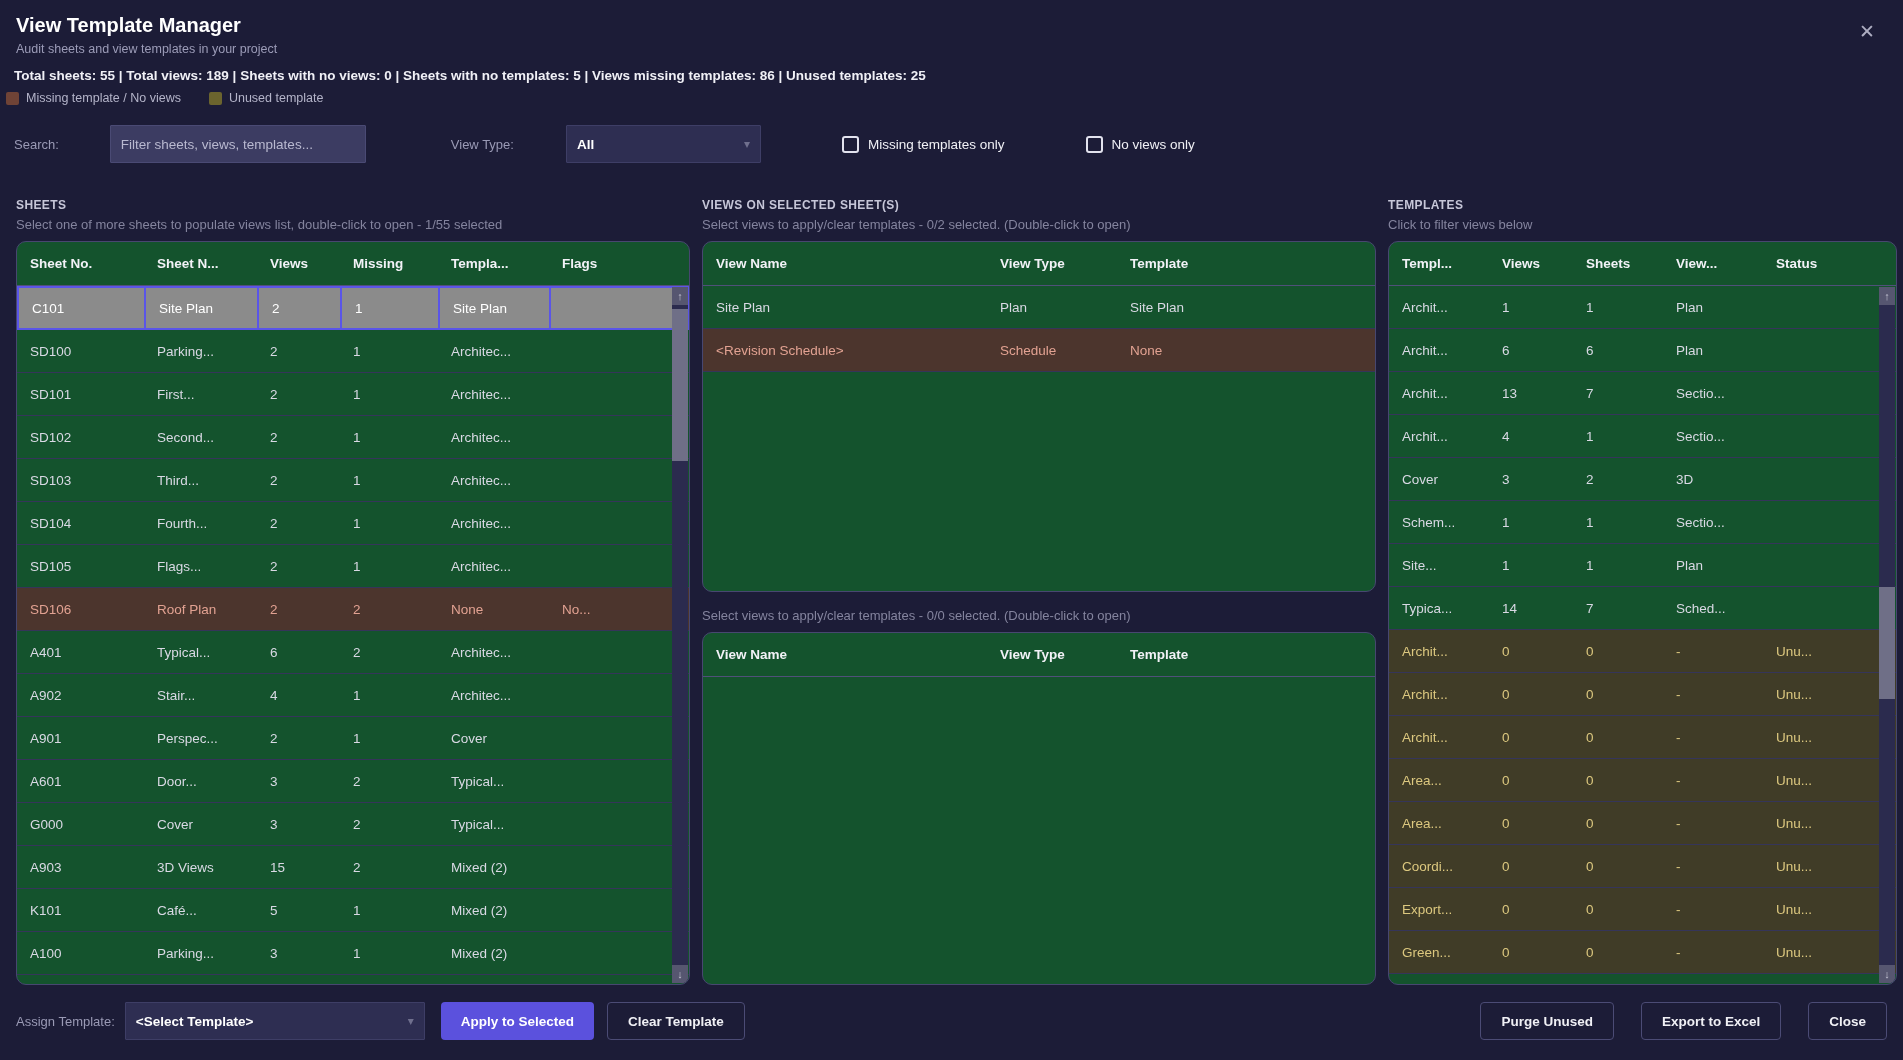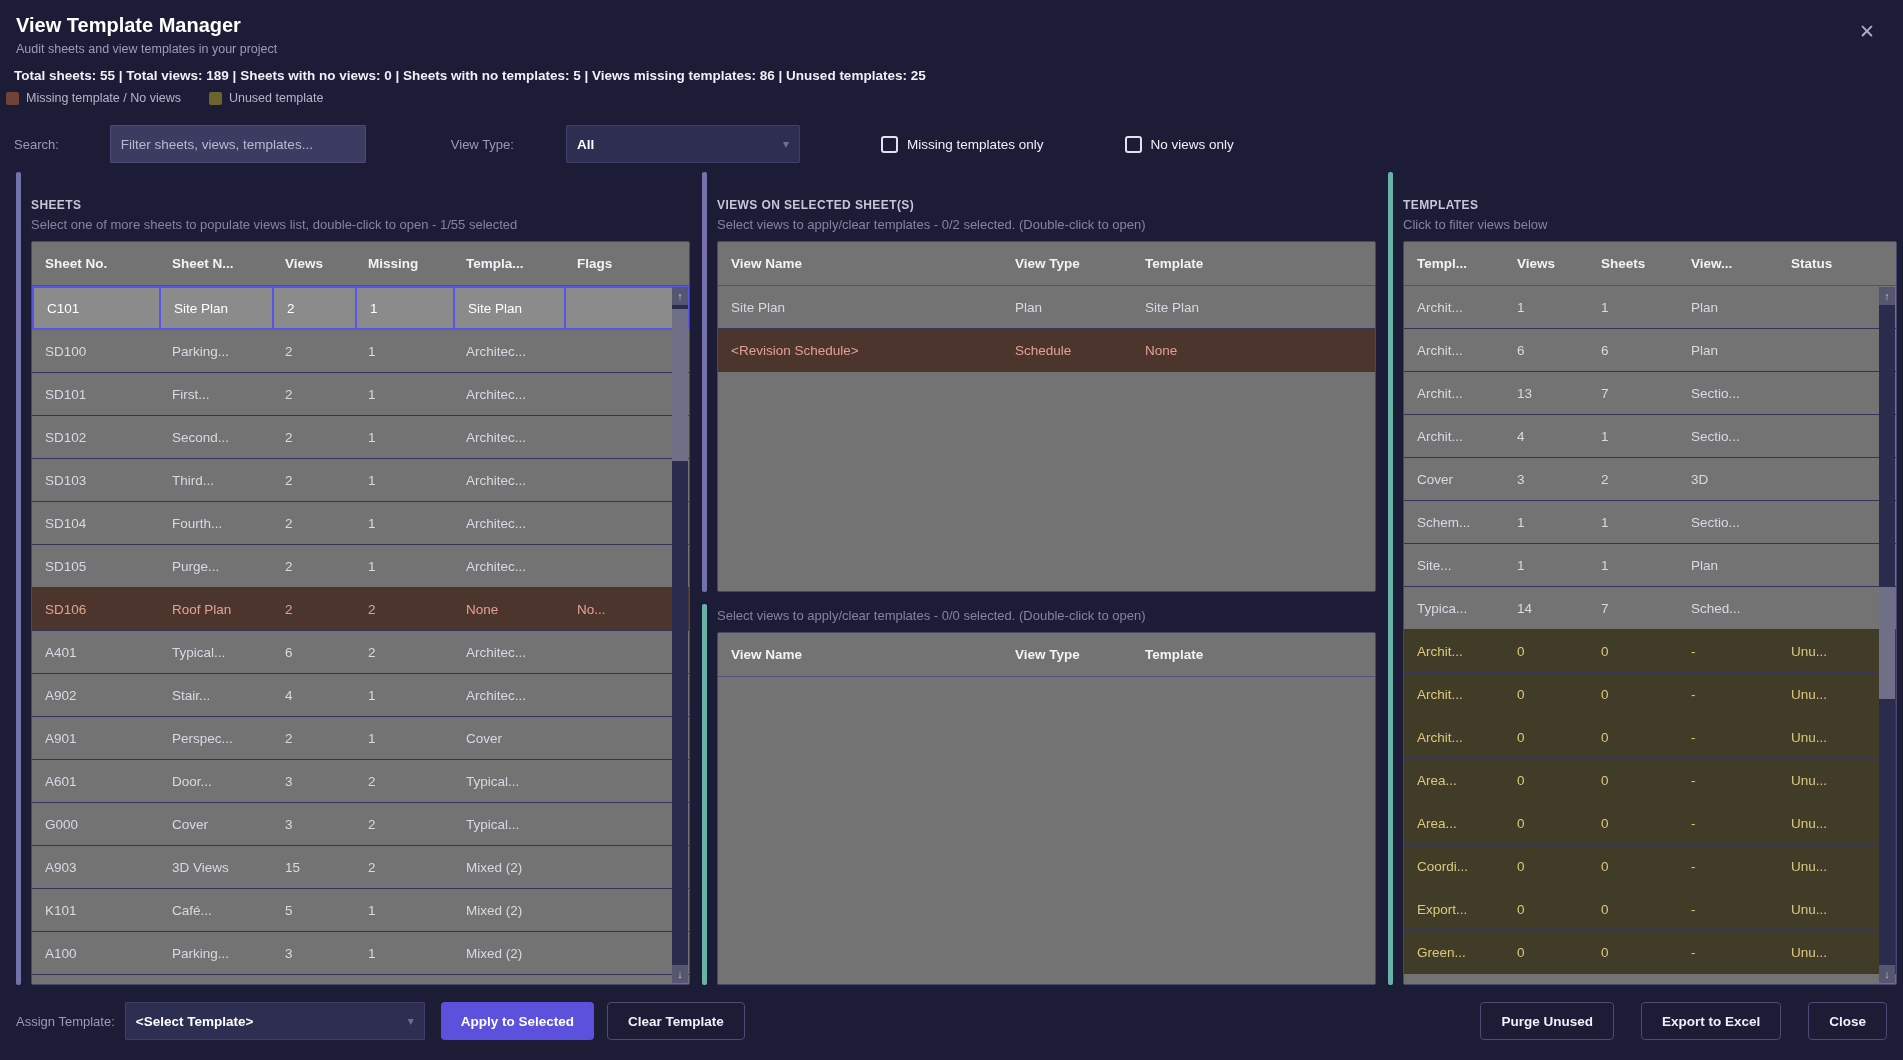--- a/index.html
+++ b/index.html
@@ -23,42 +23,42 @@
   
   .filters { position:absolute; left:14px; top:124px; height:40px; display:flex; align-items:center;gap:43px; }
   .filter-label { font-size:13px; color:#9a9ab5; }
   .search-input { width:256px; height:38px; margin-left:8px; background:#3c3c62; border:1px solid #4a4a74;
                   color:#e8e8f0; font-size:13.5px; padding:0 10px; outline:none; border-radius:1px;
                   font-family:"Liberation Sans","DejaVu Sans",sans-serif; }
   .search-input::placeholder { color:#b9b9d0; }
   .viewtype-label { margin-left:42px; }
   .selectbox { height:38px; background:#2e2e52; border:1px solid #3e3e66; display:flex; align-items:center;
                padding:0 10px; font-size:13.5px; font-weight:bold; color:#ffffff; cursor:pointer; border-radius:1px; }
-  .viewtype-select { width:234px; margin-left:9px; }
+  .viewtype-select { width:195px; margin-left:9px; }
   .chevron { margin-left:auto; color:#70708e; font-size:12px; }
   .checkwrap { display:flex; align-items:center; gap:9px; margin-left:38px; font-size:13.5px; color:#f0f0f5; cursor:pointer; }
   .checkbox { width:17px; height:17px; border:2px solid #e2e2ee; border-radius:3px; background:transparent; }
 
   
   .panels { position:absolute; left:16px; top:172px; height:813px; display:flex; gap:12px; }
-  .panel { display:flex; }
+  .panel { display:flex;flex-direction:column; }
   .col-left { width:674px; }
   .col-mid { width:674px; display:flex; flex-direction:column; gap:12px; }
   .col-right { width:509px; }
   .sub-top { height:420px; }
   .sub-bottom { flex:1; }
   .accent { width:5px; border-radius:2px; margin-right:10px; flex-shrink:0; }
   .accent-purple { background:#7372aa; }
   .accent-teal { background:#68b2a8; }
   .panel-body { flex:1; min-width:0; display:flex; flex-direction:column; padding-top:26px; }
   .sub-bottom .panel-body, .sub-top.no-pad .panel-body { padding-top:26px; }
   .sub-bottom .panel-body { padding-top:4px; }
   .panel-title { font-size:12px; font-weight:bold; letter-spacing:.4px; color:#c6c6d8; margin-bottom:5px; }
   .panel-sub { font-size:13px; color:#84849e; margin-bottom:9px; white-space:nowrap; overflow:hidden; }
-  .tablebox { flex:1; background:#737373; border:1px solid #474770; border-radius:2px; position:relative; overflow:hidden; }
+  .tablebox { flex:1; background:#14532d; border:1px solid #474770; border-radius:10px; position:relative; overflow:hidden; }
 
   .thead { height:44px; display:grid; align-items:center; font-size:13.5px; font-weight:bold; color:#f2f2f7;
            border-bottom:1px solid #50507a; }
   .row { height:43px; display:grid; align-items:center; font-size:13.5px; color:#d9d9e4;
          border-bottom:1px solid #35355a; cursor:pointer; }
   .cell { padding-left:13px; white-space:nowrap; overflow:hidden; text-overflow:ellipsis; min-height:1px; }
 
   .sheets-grid { grid-template-columns:127px 113px 83px 98px 111px 1fr; padding-right:18px; }
   .views-grid { grid-template-columns:284px 130px 1fr; padding-right:6px; }
   .tpl-grid { grid-template-columns:100px 84px 90px 100px 1fr; padding-right:18px; }
@@ -198,21 +198,21 @@
                 <div class="cell">SD104</div>
                 <div class="cell">Fourth...</div>
                 <div class="cell">2</div>
                 <div class="cell">1</div>
                 <div class="cell">Architec...</div>
                 <div class="cell"></div>
               </div>
 
               <div class="row sheets-grid state-normal">
                 <div class="cell">SD105</div>
-                <div class="cell">Purge...</div>
+                <div class="cell">Flags...</div>
                 <div class="cell">2</div>
                 <div class="cell">1</div>
                 <div class="cell">Architec...</div>
                 <div class="cell"></div>
               </div>
 
               <div class="row sheets-grid state-flagged">
                 <div class="cell">SD106</div>
                 <div class="cell">Roof Plan</div>
                 <div class="cell">2</div>

